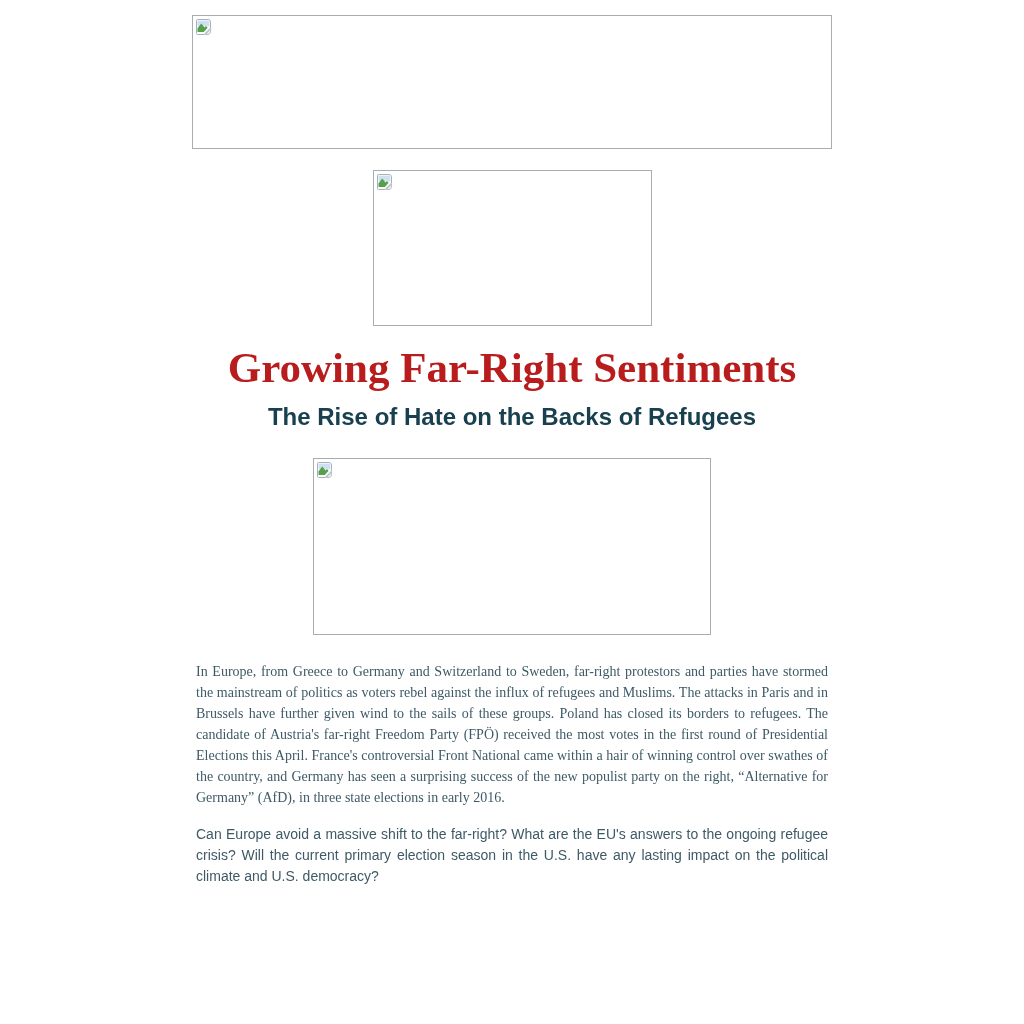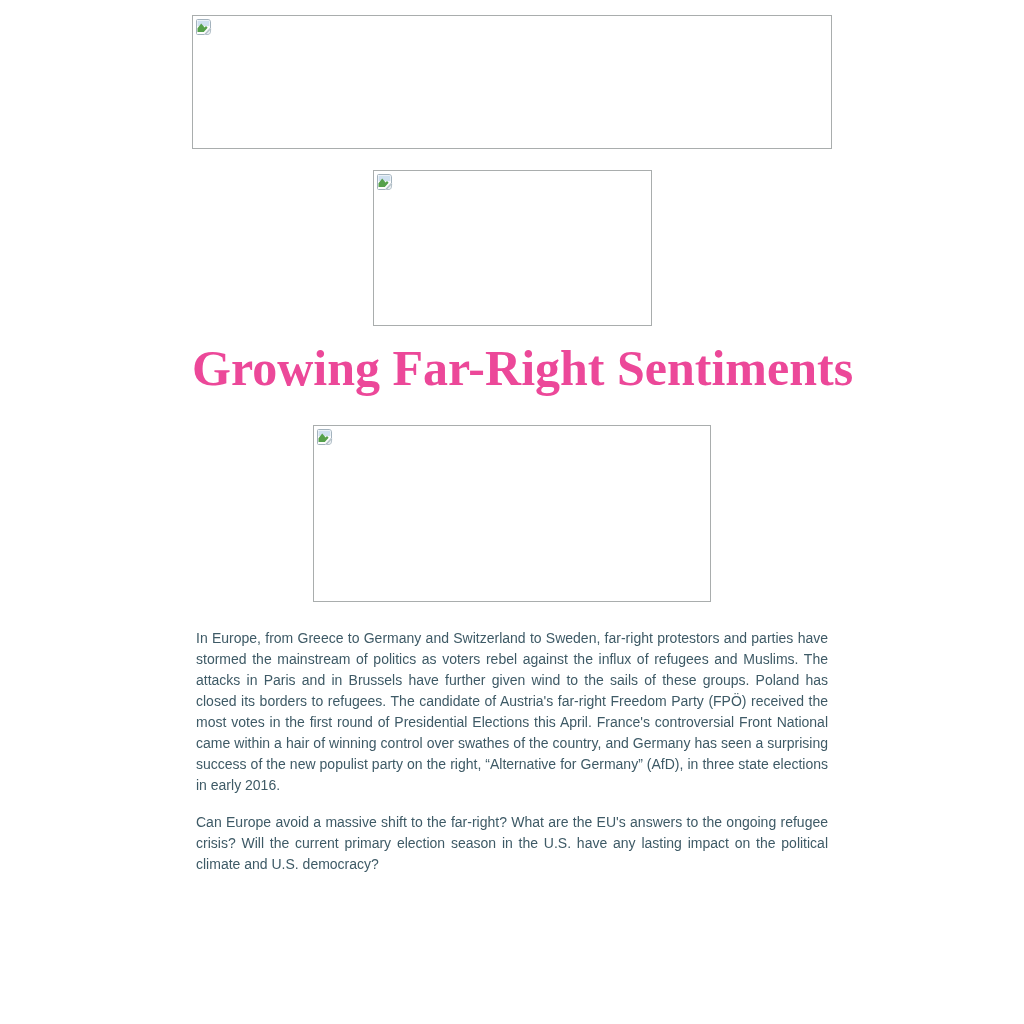--- a/index.html
+++ b/index.html
@@ -29,24 +29,24 @@
   .box-feature { width: 398px; height: 177px; margin: 28px auto 0; }
   .broken-icon {
     display: inline-block;
     width: 18px;
     height: 19px;
     vertical-align: top;
   }
   h1.article-title {
     font-family: "Liberation Serif", serif;
     font-weight: bold;
-    font-size: 50px;
+    font-size: 43px;
     line-height: 58px;
-    color: #ec4899;
-    text-align: right;
+    color: #b91c1c;
+    text-align: center;
     margin: 13px 0 0 0;
   }
   h1.article-title .t-line { white-space: nowrap; }
   h2.article-subtitle {
     font-family: "Liberation Sans", sans-serif;
     font-weight: bold;
     font-size: 24px;
     line-height: 27px;
     color: #18404f;
     text-align: center;
@@ -57,21 +57,21 @@
     margin: 0 auto;
   }
   .body-text p {
     color: #3e5a66;
     font-size: 14px;
     line-height: 21px;
     text-align: justify;
     margin: 0;
   }
   p.p-first  { margin-top: 17px; }
-  p.p-second { margin-top: 26px; }
+  p.p-second { margin-top: 26px; font-family: Liberation Serif, serif; }
   p.p-third  { margin-top: 16px; }
 </style>
 </head>
 <body>
 
 <div class="column">
 
   <div class="img-box box-header">
     <span class="broken-icon">
       <svg width="18" height="19" viewBox="0 0 18 19">
@@ -89,20 +89,21 @@
         <path d="M2.5 1.5 H13.2 C14.5 1.5 15.5 2.5 15.5 3.8 V10 L9.4 16.5 H2.5 C1.9 16.5 1.5 16.1 1.5 15.5 V2.5 C1.5 1.9 1.9 1.5 2.5 1.5 Z" fill="#fdfdfd" stroke="#a3b2bd" stroke-width="1"></path>
         <path d="M2.5 2.6 H14.4 V8.2 H2.5 Z" fill="#cfe0f0"></path>
         <path d="M2.5 10.2 L6.2 5.6 L9.6 9.4 L11 8 L12.6 9.8 L8.8 13.9 H2.5 Z" fill="#55a04b"></path>
         <path d="M10.4 16.5 L15.7 10.9 L15.4 14.3 C15.3 15.5 14.2 16.5 13 16.5 Z" fill="#e9eef1" stroke="#a3b2bd" stroke-width="0.8"></path>
       </svg>
     </span>
   </div>
 
   <h1 class="article-title"><span class="t-line">Growing Far-Right Sentiments</span><br></h1>
 
+  <h2 class="article-subtitle">The Rise of Hate on the Backs of Refugees</h2>
 
   <div class="img-box box-feature">
     <span class="broken-icon">
       <svg width="18" height="19" viewBox="0 0 18 19">
         <path d="M2.5 1.5 H13.2 C14.5 1.5 15.5 2.5 15.5 3.8 V10 L9.4 16.5 H2.5 C1.9 16.5 1.5 16.1 1.5 15.5 V2.5 C1.5 1.9 1.9 1.5 2.5 1.5 Z" fill="#fdfdfd" stroke="#a3b2bd" stroke-width="1"></path>
         <path d="M2.5 2.6 H14.4 V8.2 H2.5 Z" fill="#cfe0f0"></path>
         <path d="M2.5 10.2 L6.2 5.6 L9.6 9.4 L11 8 L12.6 9.8 L8.8 13.9 H2.5 Z" fill="#55a04b"></path>
         <path d="M10.4 16.5 L15.7 10.9 L15.4 14.3 C15.3 15.5 14.2 16.5 13 16.5 Z" fill="#e9eef1" stroke="#a3b2bd" stroke-width="0.8"></path>
       </svg>
     </span>

